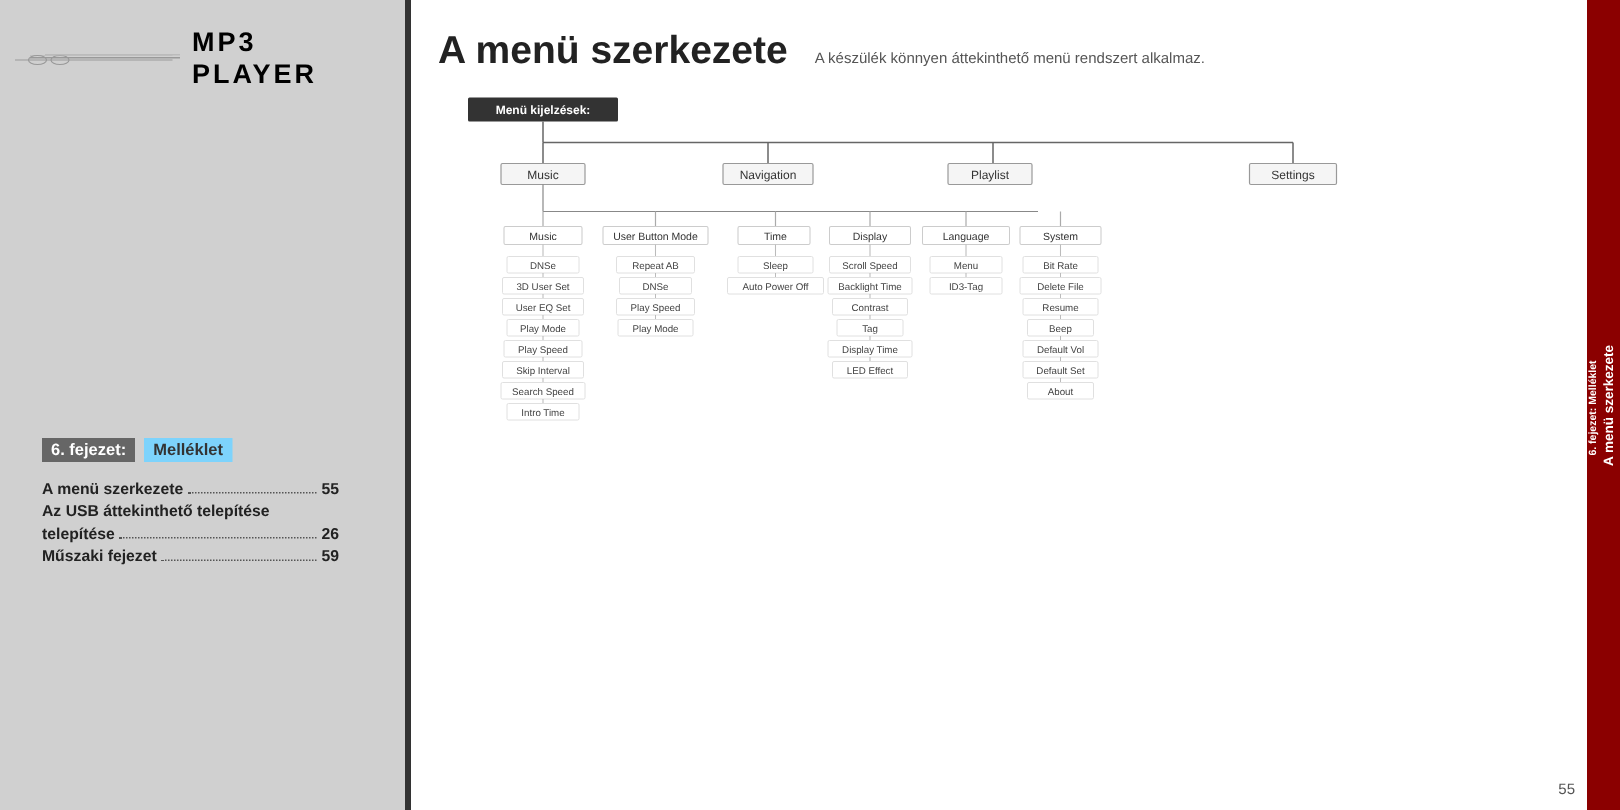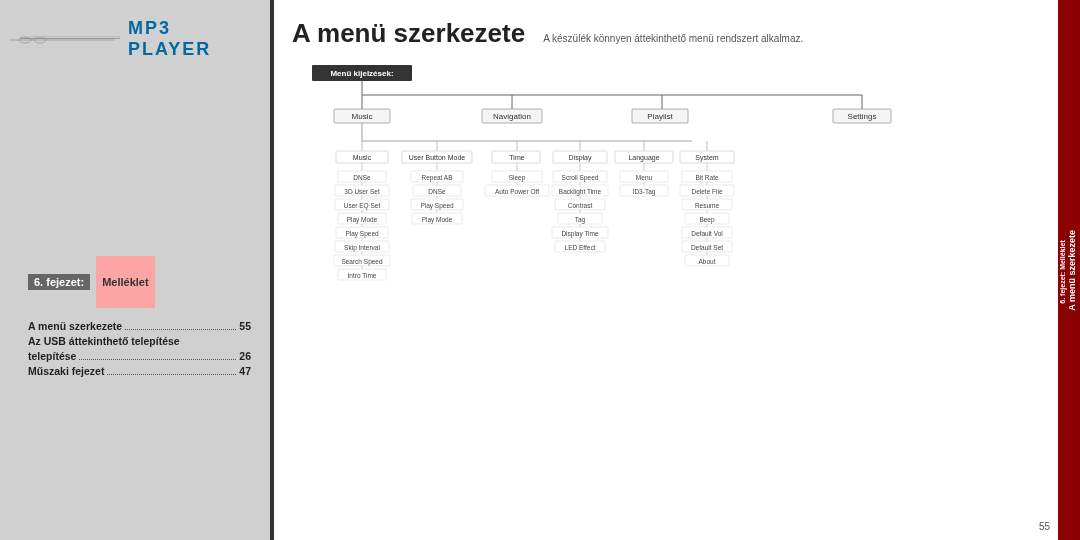--- a/index.html
+++ b/index.html
@@ -50,49 +50,49 @@
       position: absolute;
       top: 3px;
       left: 30px;
       right: 0;
       height: 1px;
       background: #bbb;
     }
     .mp3-title-text {
       font-size: 18px;
       font-weight: bold;
-      color: #0369a1;
+      color: #000000;
       letter-spacing: 2px;
     }
 
     .chapter-box {
       position: absolute;
       bottom: 160px;
       left: 28px;
-      right: 19px;
+      right: 44px;
     }
     .chapter-label {
       display: flex;
       align-items: center;
       margin-bottom: 12px;
     }
     .chapter-number {
       background: #666;
       color: #fff;
       font-size: 11px;
       font-weight: bold;
       padding: 2px 6px;
       margin-right: 6px;
     }
     .chapter-name {
-      background: #fca5a5;
+      background: #7dd3fc;
       color: #333;
       font-size: 11px;
       font-weight: bold;
-      padding: 20px 6px;
+      padding: 2px 6px;
       text-align: right;
     }
 
     .toc-list {
       list-style: none;
     }
     .toc-list li {
       font-size: 10.5px;
       color: #222;
       margin-bottom: 3px;
@@ -227,21 +227,21 @@
         <span class="toc-text">Az USB áttekinthető telepítése</span>
       </li>
       <li>
         <span class="toc-text">telepítése</span>
         <span class="toc-dots"></span>
         <span class="toc-page">26</span>
       </li>
       <li>
         <span class="toc-text">Műszaki fejezet</span>
         <span class="toc-dots"></span>
-        <span class="toc-page">47</span>
+        <span class="toc-page">59</span>
       </li>
     </ul>
   </div>
 </div>
 
 <div class="right-panel">
   <div class="page-header">
     <span class="page-main-title">A menü szerkezete</span>
     <span class="page-subtitle">A készülék könnyen áttekinthető menü rendszert alkalmaz.</span>
   </div>

